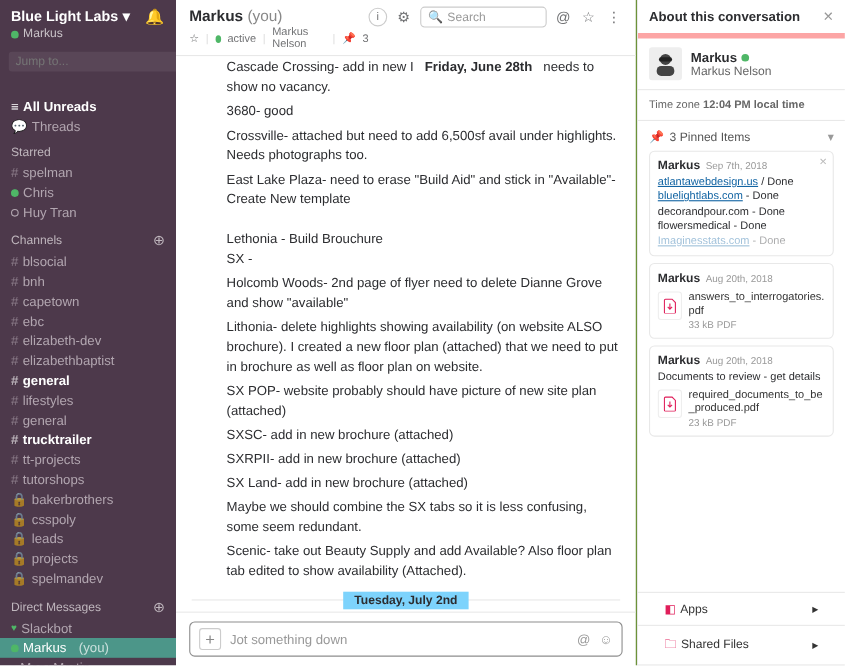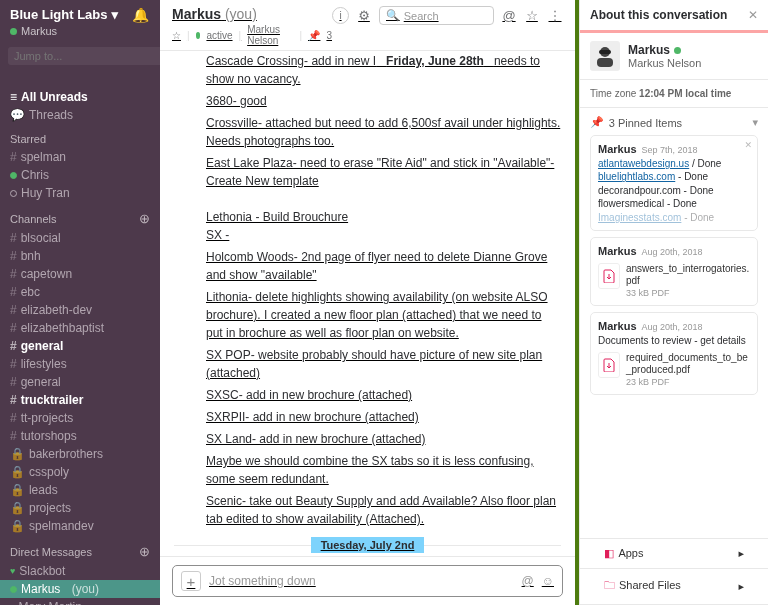--- a/index.html
+++ b/index.html
@@ -19,21 +19,21 @@
 .item { padding: 1.5px 10px; font-size: 12px; color: #b2a6b0; display: flex; align-items: center; gap: 4px; height: 18px; white-space: nowrap; overflow: hidden; }
 .item.bold { color: #fff; font-weight: 700; }
 .item.active { background: #4c9689; color: #fff; }
 .hash { opacity: 0.6; }
 .presence-dot { width: 7px; height: 7px; border-radius: 50%; border: 1px solid #b2a6b0; display: inline-block; flex-shrink:0; }
 .presence-dot.on { background: #4fb767; border-color: #4fb767; }
 .away { font-size: 9px; }
 .plus { color: #bfb6bd; font-size: 13px; }
 
 
-.main { flex: 1; display: flex; flex-direction: column; border-right: 4px solid #4d7c0f; min-width: 0; text-decoration: underline; }
+.main { flex: 1; display: flex; flex-direction: column; border-right: 1px solid #4d7c0f; min-width: 0; }
 .chead { padding: 6px 12px 4px; border-bottom: 1px solid #e8e8e8; display: flex; justify-content: space-between; align-items: flex-start; }
 .chead-l .title { font-size: 14px; font-weight: 700; color: #2c2d30; }
 .chead-l .title .you { color: #888; font-weight: 400; }
 .chead-l .sub { font-size: 10px; color: #717274; margin-top: 2px; display: flex; align-items: center; gap: 6px; }
 .chead-l .sub .sep { color: #ddd; }
 .chead-r { display: flex; align-items: center; gap: 7px; color: #717274; }
 .search { border: 1px solid #ccc; border-radius: 4px; padding: 2px 6px; display: flex; align-items: center; gap: 4px; width: 115px; font-size: 11px; color: #999; }
 .icon-btn { width: 16px; height: 16px; display: flex; align-items: center; justify-content: center; font-size: 13px; }
 
 .messages { flex: 1; overflow-y: auto; padding: 0 14px; font-size: 12px; color: #2c2d30; line-height: 1.5; }
@@ -42,21 +42,21 @@
 .date-div span { background: #7dd3fc; padding: 2px 10px; position: relative; z-index: 1; font-weight: 700; font-size: 11px; color: #2c2d30; }
 .msg-block p { margin: 1px 0 4px; }
 
 .composer { border-top: 1px solid #e8e8e8; padding: 8px 12px; }
 .composer-inner { border: 1.5px solid #8d8d8d; border-radius: 5px; padding: 5px 8px; display: flex; align-items: center; gap: 8px; color: #999; font-size: 12px; }
 .composer-inner .plusb { width: 20px; height: 20px; border: 1px solid #ccc; border-radius: 3px; display: flex; align-items: center; justify-content: center; color: #888; font-size: 15px; }
 .composer-inner .ph { flex: 1; }
 
 
 .right { width: 189px; border-left: 1px solid #e8e8e8; display: flex; flex-direction: column; font-size: 11px; color: #2c2d30; }
-.rhead { padding: 8px 10px; border-bottom: 3px solid #fca5a5; display: flex; justify-content: space-between; align-items: center; font-size: 12px; font-weight: 700; }
+.rhead { padding: 8px 10px; border-bottom: 5px solid #fca5a5; display: flex; justify-content: space-between; align-items: center; font-size: 12px; font-weight: 700; }
 .rsec { padding: 8px 10px; border-bottom: 1px solid #e8e8e8; }
 .profile { display: flex; gap: 8px; align-items: center; }
 .avatar { width: 30px; height: 30px; border-radius: 3px; background: #eee; display: flex; align-items: center; justify-content: center; }
 .profile .name { font-size: 12px; font-weight: 700; display: flex; align-items: center; gap: 4px; }
 .profile .full { font-size: 11px; color: #666; }
 .tz { font-size: 10px; color: #666; }
 .pin-head { display: flex; align-items: center; gap: 5px; color: #e0a23c; font-weight: 400; font-size: 11px; justify-content: space-between; }
 .pin-head .l { display: flex; align-items: center; gap: 5px; color: #555; }
 .pin-item { border: 1px solid #e8e8e8; border-radius: 5px; padding: 6px 7px; margin-top: 6px; font-size: 10px; line-height: 1.35; position: relative; }
 .pin-item .phead { display: flex; align-items: baseline; gap: 5px; }
@@ -245,21 +245,21 @@
         <span class="icon-btn">☆</span>
         <span class="icon-btn">⋮</span>
       </div>
     </div>
 
     <div class="messages">
       <div class="msg-block" style="padding-left:32px;">
         <p><span>Cascade Crossing- add in new I</span>&nbsp;&nbsp;&nbsp;<b>Friday, June 28th</b>&nbsp;&nbsp;&nbsp;<span>needs to show no vacancy.</span></p>
         <p>3680- good</p>
         <p>Crossville- attached but need to add 6,500sf avail under highlights.  Needs photographs too.</p>
-        <p><span>East Lake Plaza- need to erase "Rite Aid" and stick in "Available"- Create New template</span><br><br><span>Lethonia - Build Brouchure</span><br><span>SX -</span></p>
+        <p><span>East Lake Plaza- need to erase "Build Aid" and stick in "Available"- Create New template</span><br><br><span>Lethonia - Build Brouchure</span><br><span>SX -</span></p>
         <p>Holcomb Woods- 2nd page of flyer need to delete Dianne Grove and show "available"</p>
         <p>Lithonia- delete highlights showing availability (on website ALSO brochure).  I created a new floor plan (attached) that we need to put in brochure as well as floor plan on website.</p>
         <p>SX POP- website probably should have picture of new site plan (attached)</p>
         <p>SXSC- add in new brochure (attached)</p>
         <p>SXRPII- add in new brochure (attached)</p>
         <p>SX Land- add in new brochure (attached)</p>
         <p>Maybe we should combine the SX tabs so it is less confusing, some seem redundant.</p>
         <p>Scenic- take out Beauty Supply and add Available?  Also floor plan tab edited to show availability (Attached).</p>
       </div>
 

